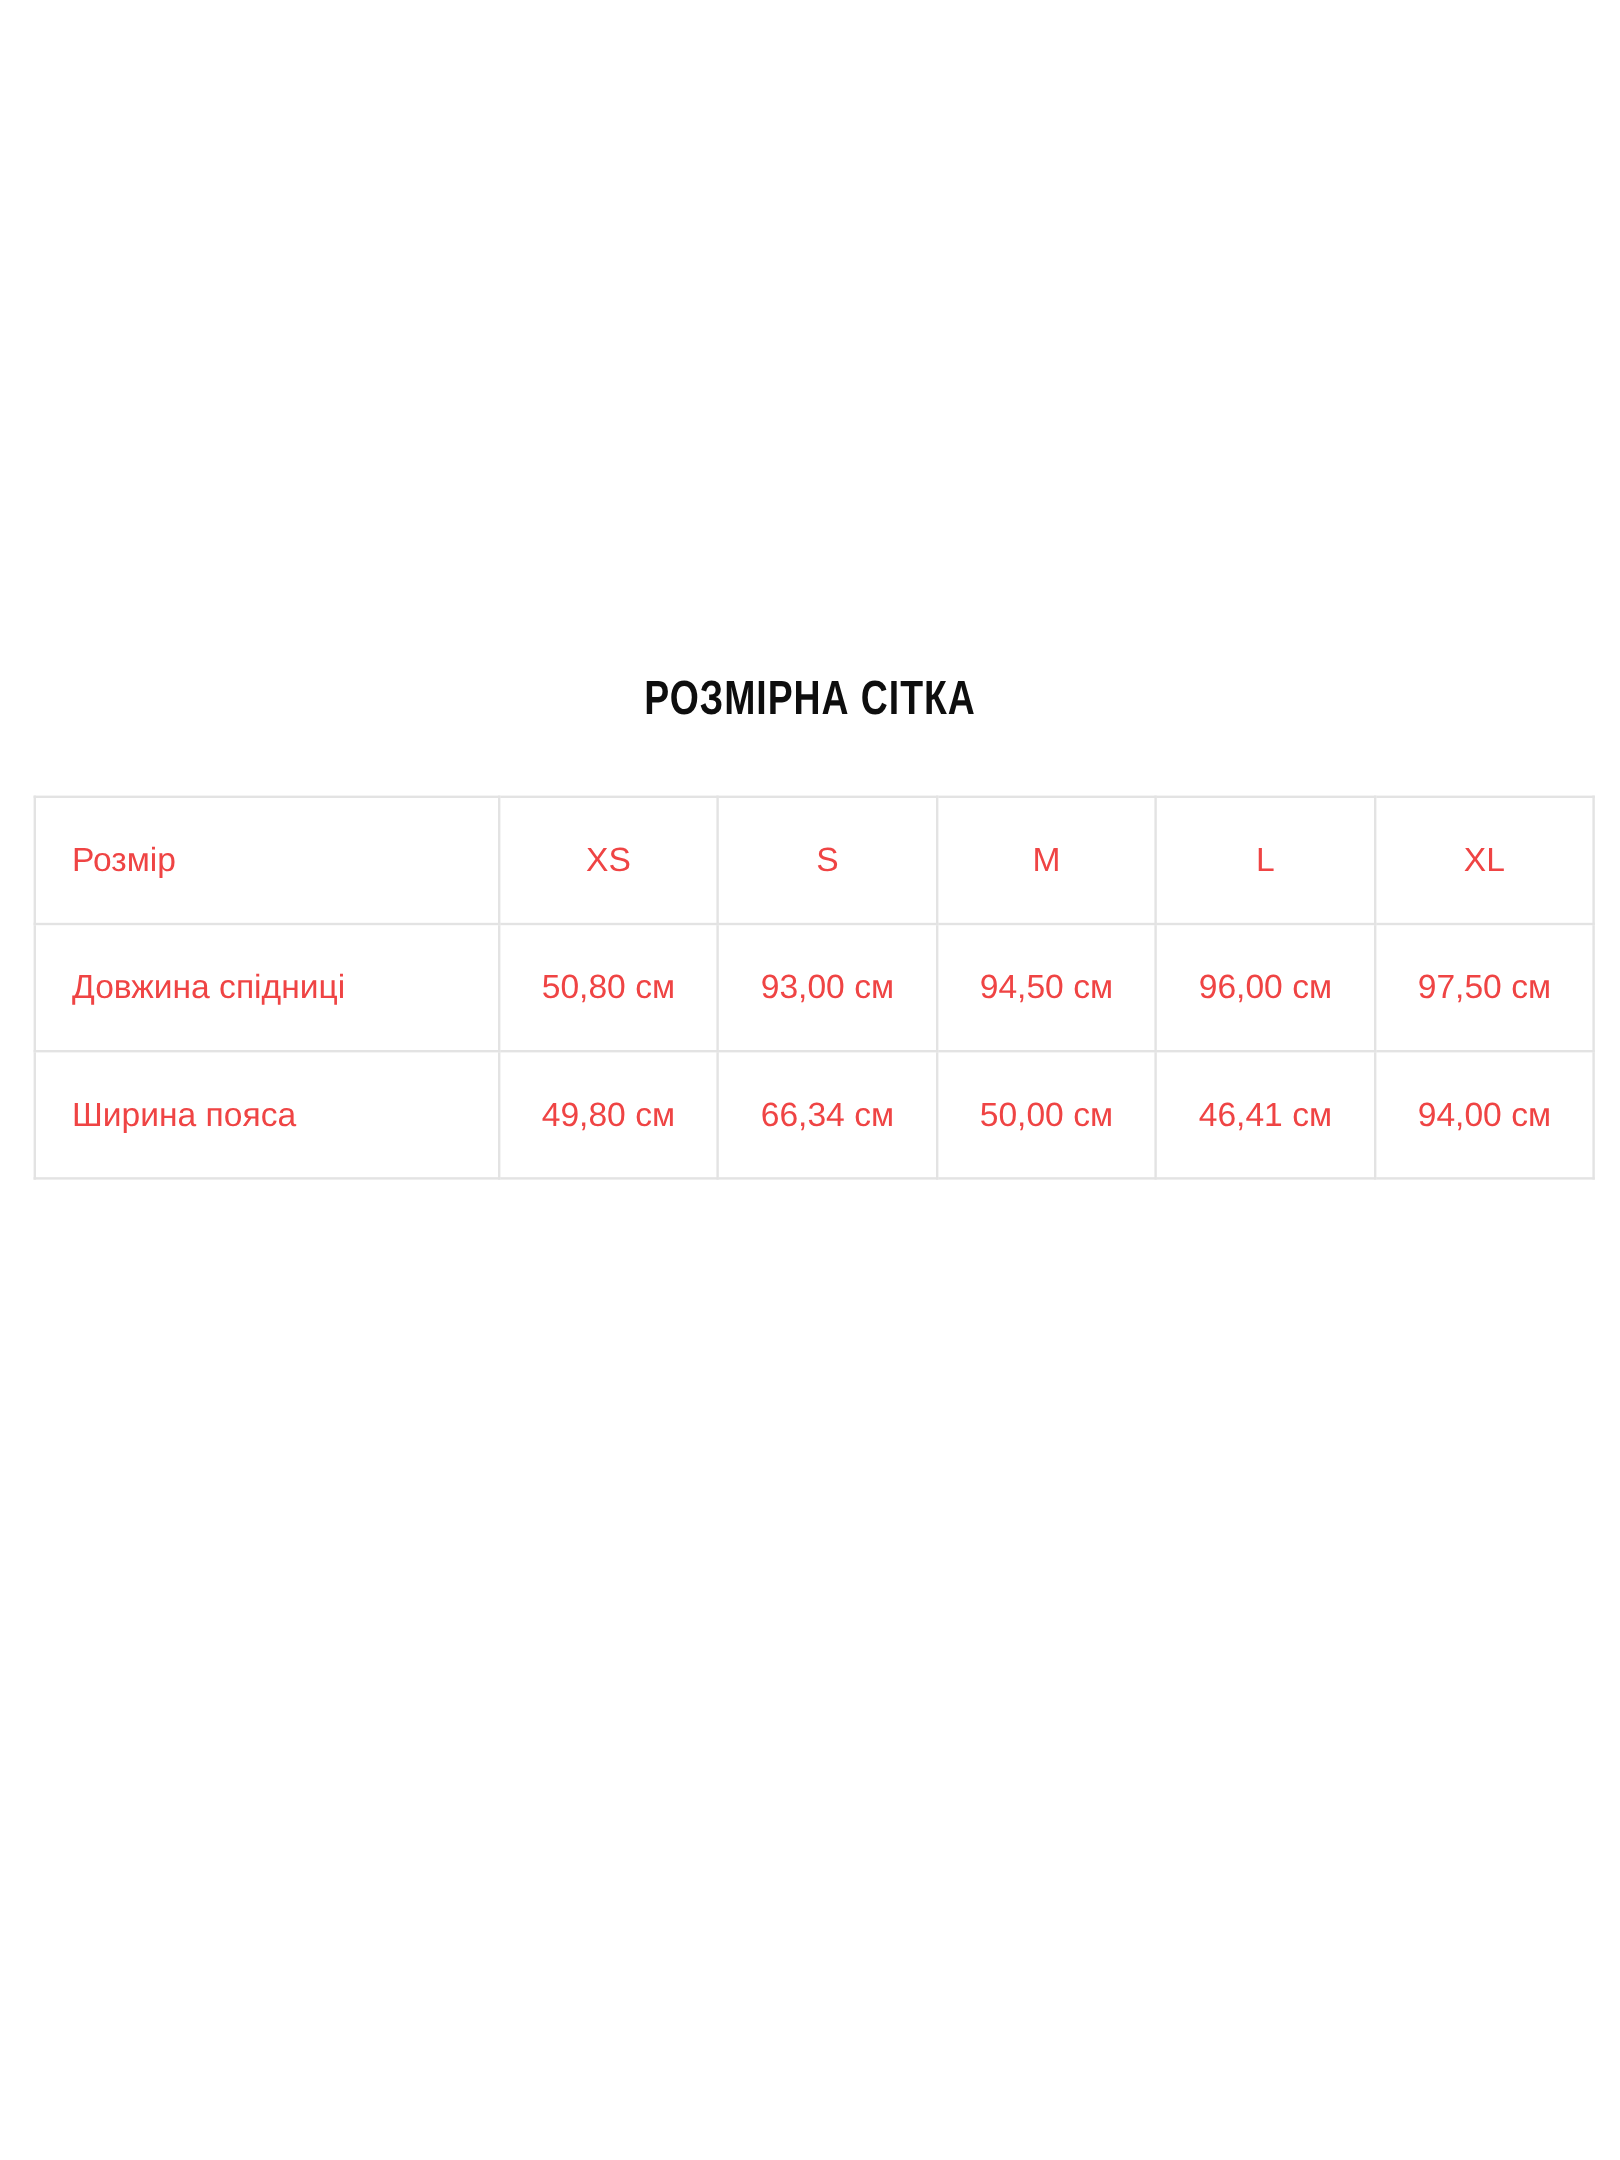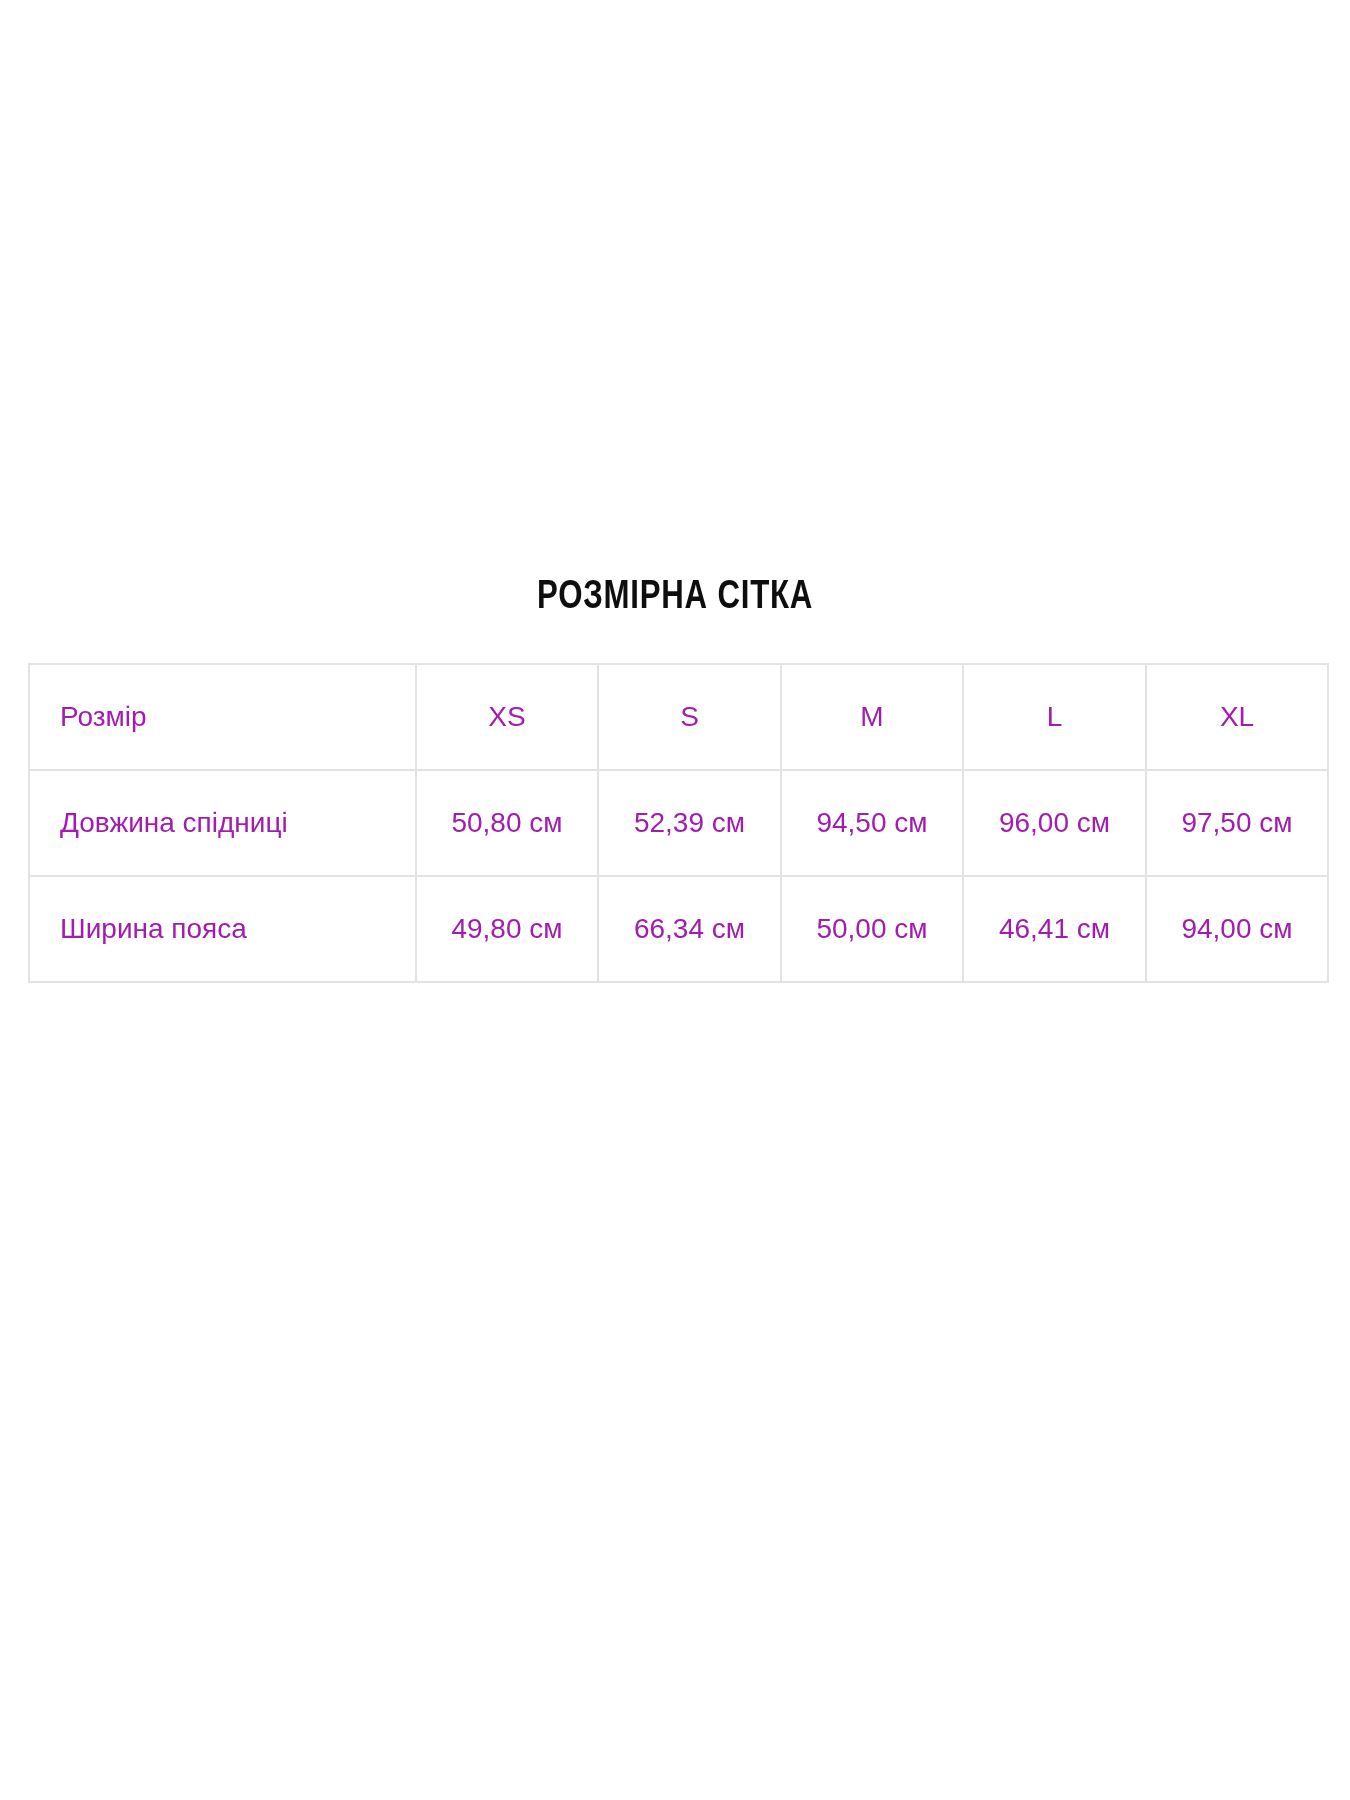--- a/index.html
+++ b/index.html
@@ -9,21 +9,21 @@
     background: #ffffff;
   }
   body {
     position: relative;
     font-family: "Liberation Sans", sans-serif;
     color: #2e2e2e;
     overflow: hidden;
   }
   .title-wrap {
     position: absolute;
-    top: 574px;
+    top: 562px;
     left: 0;
     width: 100%;
     text-align: center;
   }
   .title {
     display: inline-block;
     font-size: 40px;
     font-weight: 700;
     line-height: 1;
     letter-spacing: 1px;
@@ -40,21 +40,21 @@
     border-collapse: collapse;
     table-layout: fixed;
     background: #ffffff;
   }
   .size-table th,
   .size-table td {
     border: 2px solid #e3e3e3;
     height: 106px;
     font-size: 28px;
     font-weight: 400;
-    color: #a21caf;
+    color: #ef4444;
     text-align: center;
     vertical-align: middle;
     background: #ffffff;
   }
   .size-table .label-col {
     text-align: left;
     padding-left: 30px;
   }
 </style>
 </head>
@@ -80,21 +80,21 @@
       <th>S</th>
       <th>M</th>
       <th>L</th>
       <th>XL</th>
     </tr>
   </thead>
   <tbody>
     <tr>
       <td class="label-col">Довжина спідниці</td>
       <td>50,80 см</td>
-      <td>52,39 см</td>
+      <td>93,00 см</td>
       <td>94,50 см</td>
       <td>96,00 см</td>
       <td>97,50 см</td>
     </tr>
     <tr>
       <td class="label-col">Ширина пояса</td>
       <td>49,80 см</td>
       <td>66,34 см</td>
       <td>50,00 см</td>
       <td>46,41 см</td>

